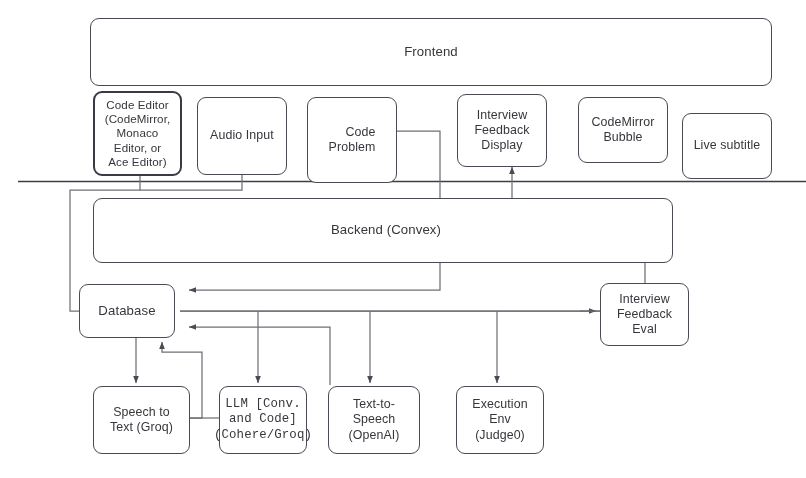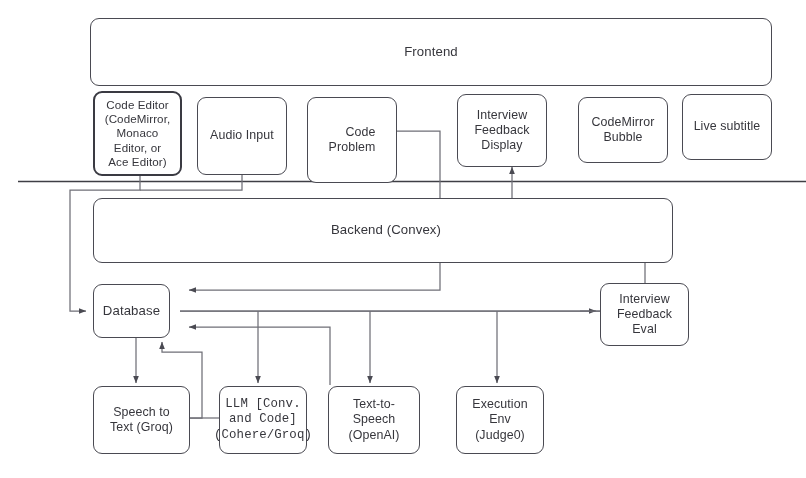--- a/index.html
+++ b/index.html
@@ -98,29 +98,29 @@
     <span class="lbl">Interview
 Feedback
 Display</span>
   </div>
 
   <div class="node f12" style="left:578px;top:97px;width:90px;height:66px;">
     <span class="lbl">CodeMirror
 Bubble</span>
   </div>
 
-  <div class="node f12" style="left:682px;top:94px;width:90px;height:66px;">
+  <div class="node f12" style="left:682px;top:113px;width:90px;height:66px;">
     <span class="lbl">Live subtitle</span>
   </div>
 
   <div class="node f13" style="left:93px;top:198px;width:580px;height:65px;padding-left:6px;">
     <span class="lbl">Backend (Convex)</span>
   </div>
 
-  <div class="node f13" style="left:93px;top:284px;width:77px;height:54px;text-align:right;">
+  <div class="node f13" style="left:79px;top:284px;width:96px;height:54px;text-align:right;">
     <span class="lbl">Database</span>
   </div>
 
   <div class="node f12" style="left:600px;top:283px;width:89px;height:63px;">
     <span class="lbl">Interview
 Feedback
 Eval</span>
   </div>
 
   <div class="node f12" style="left:93px;top:386px;width:97px;height:68px;">

